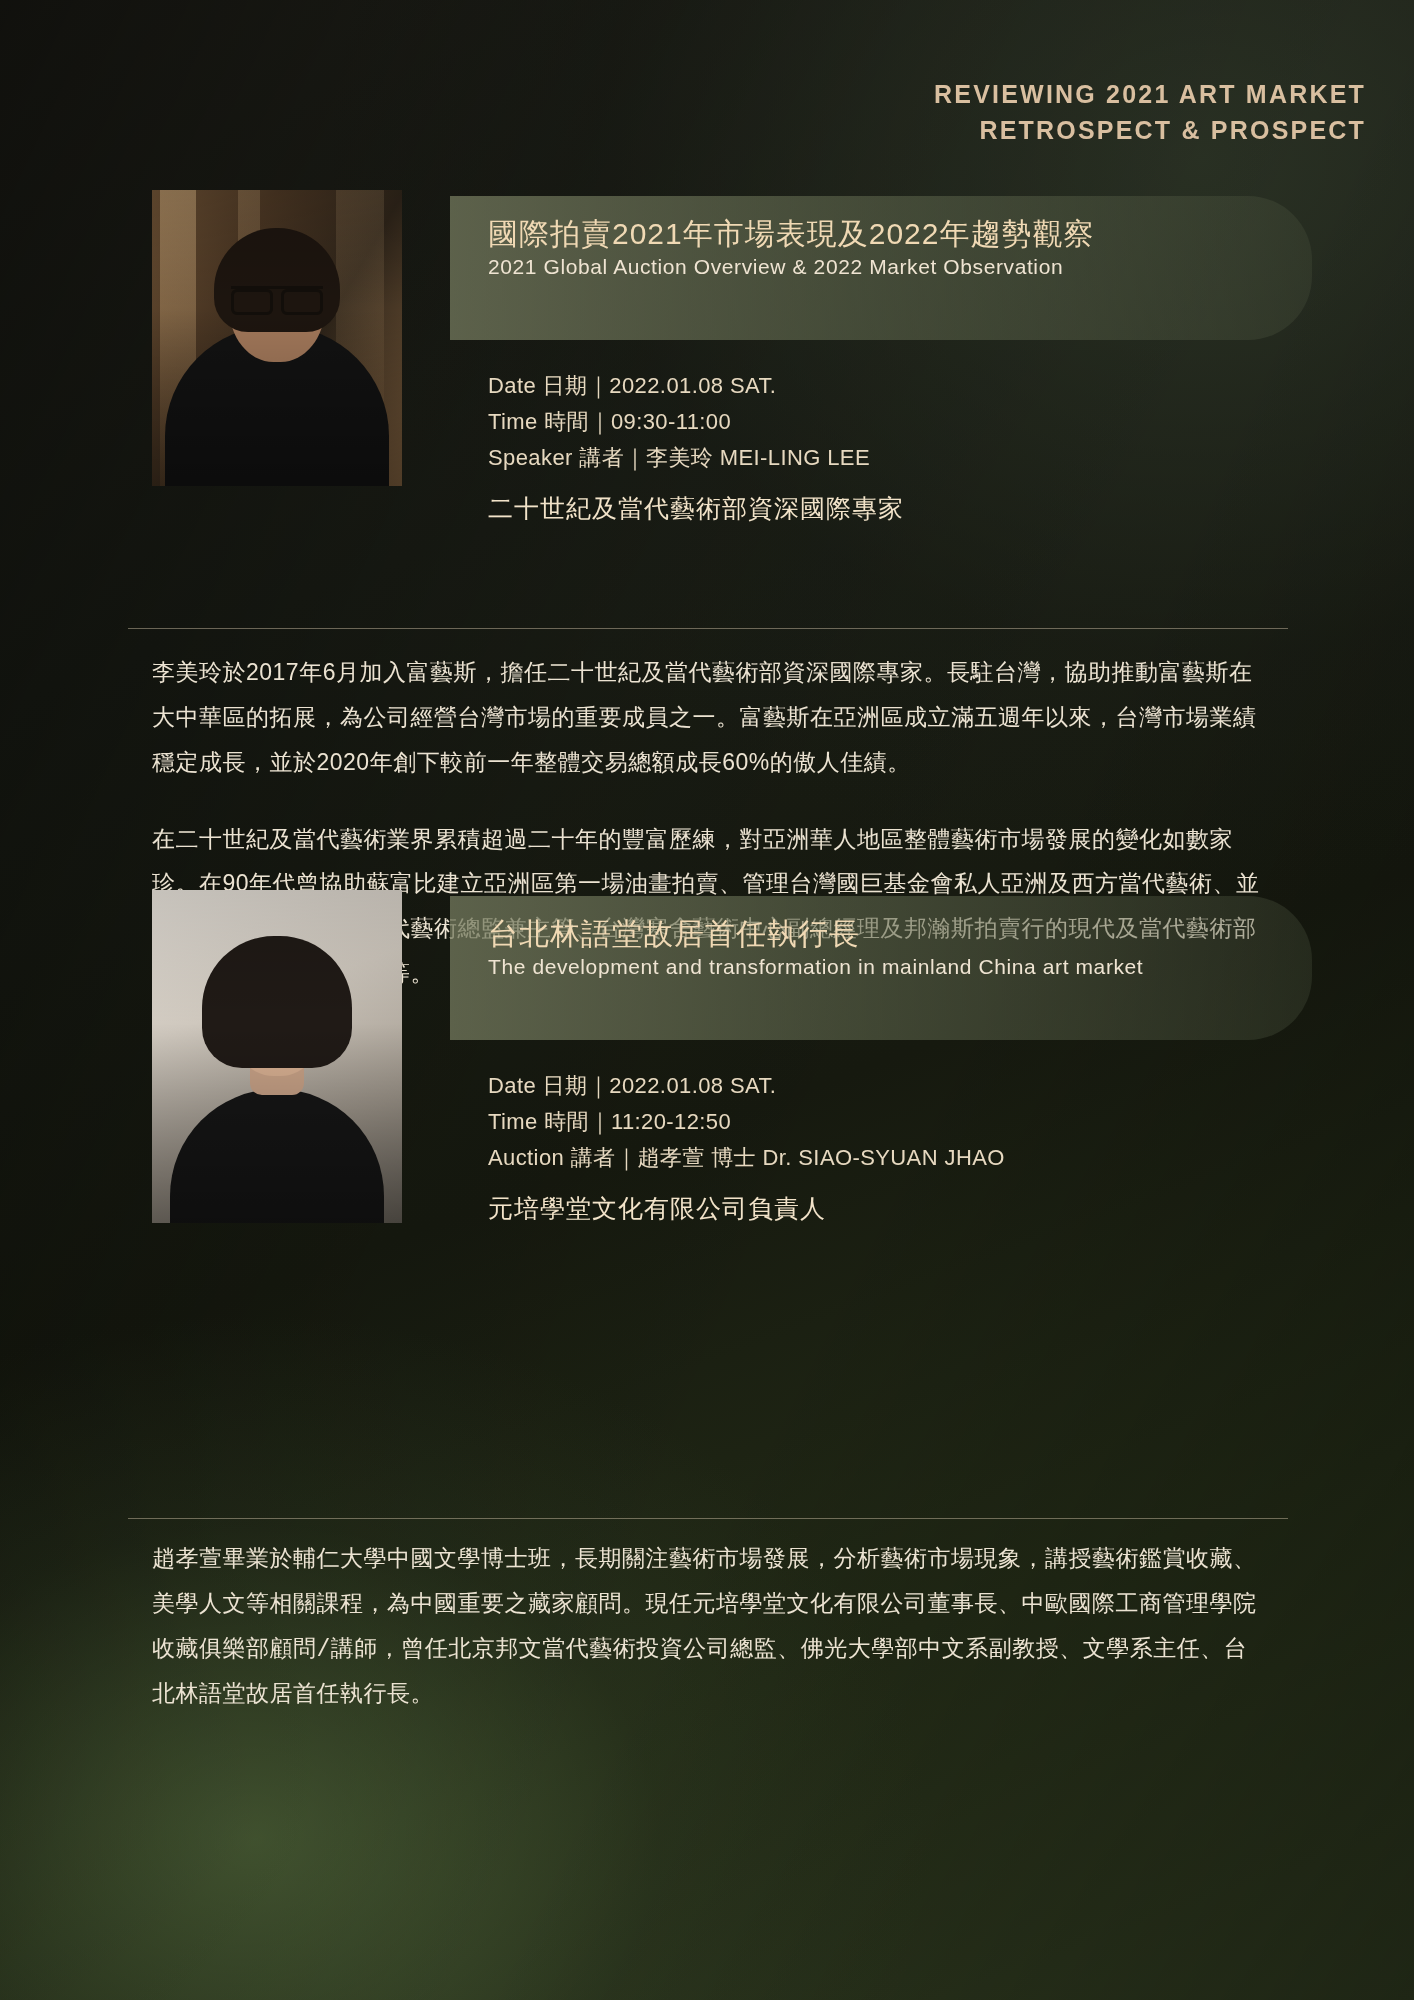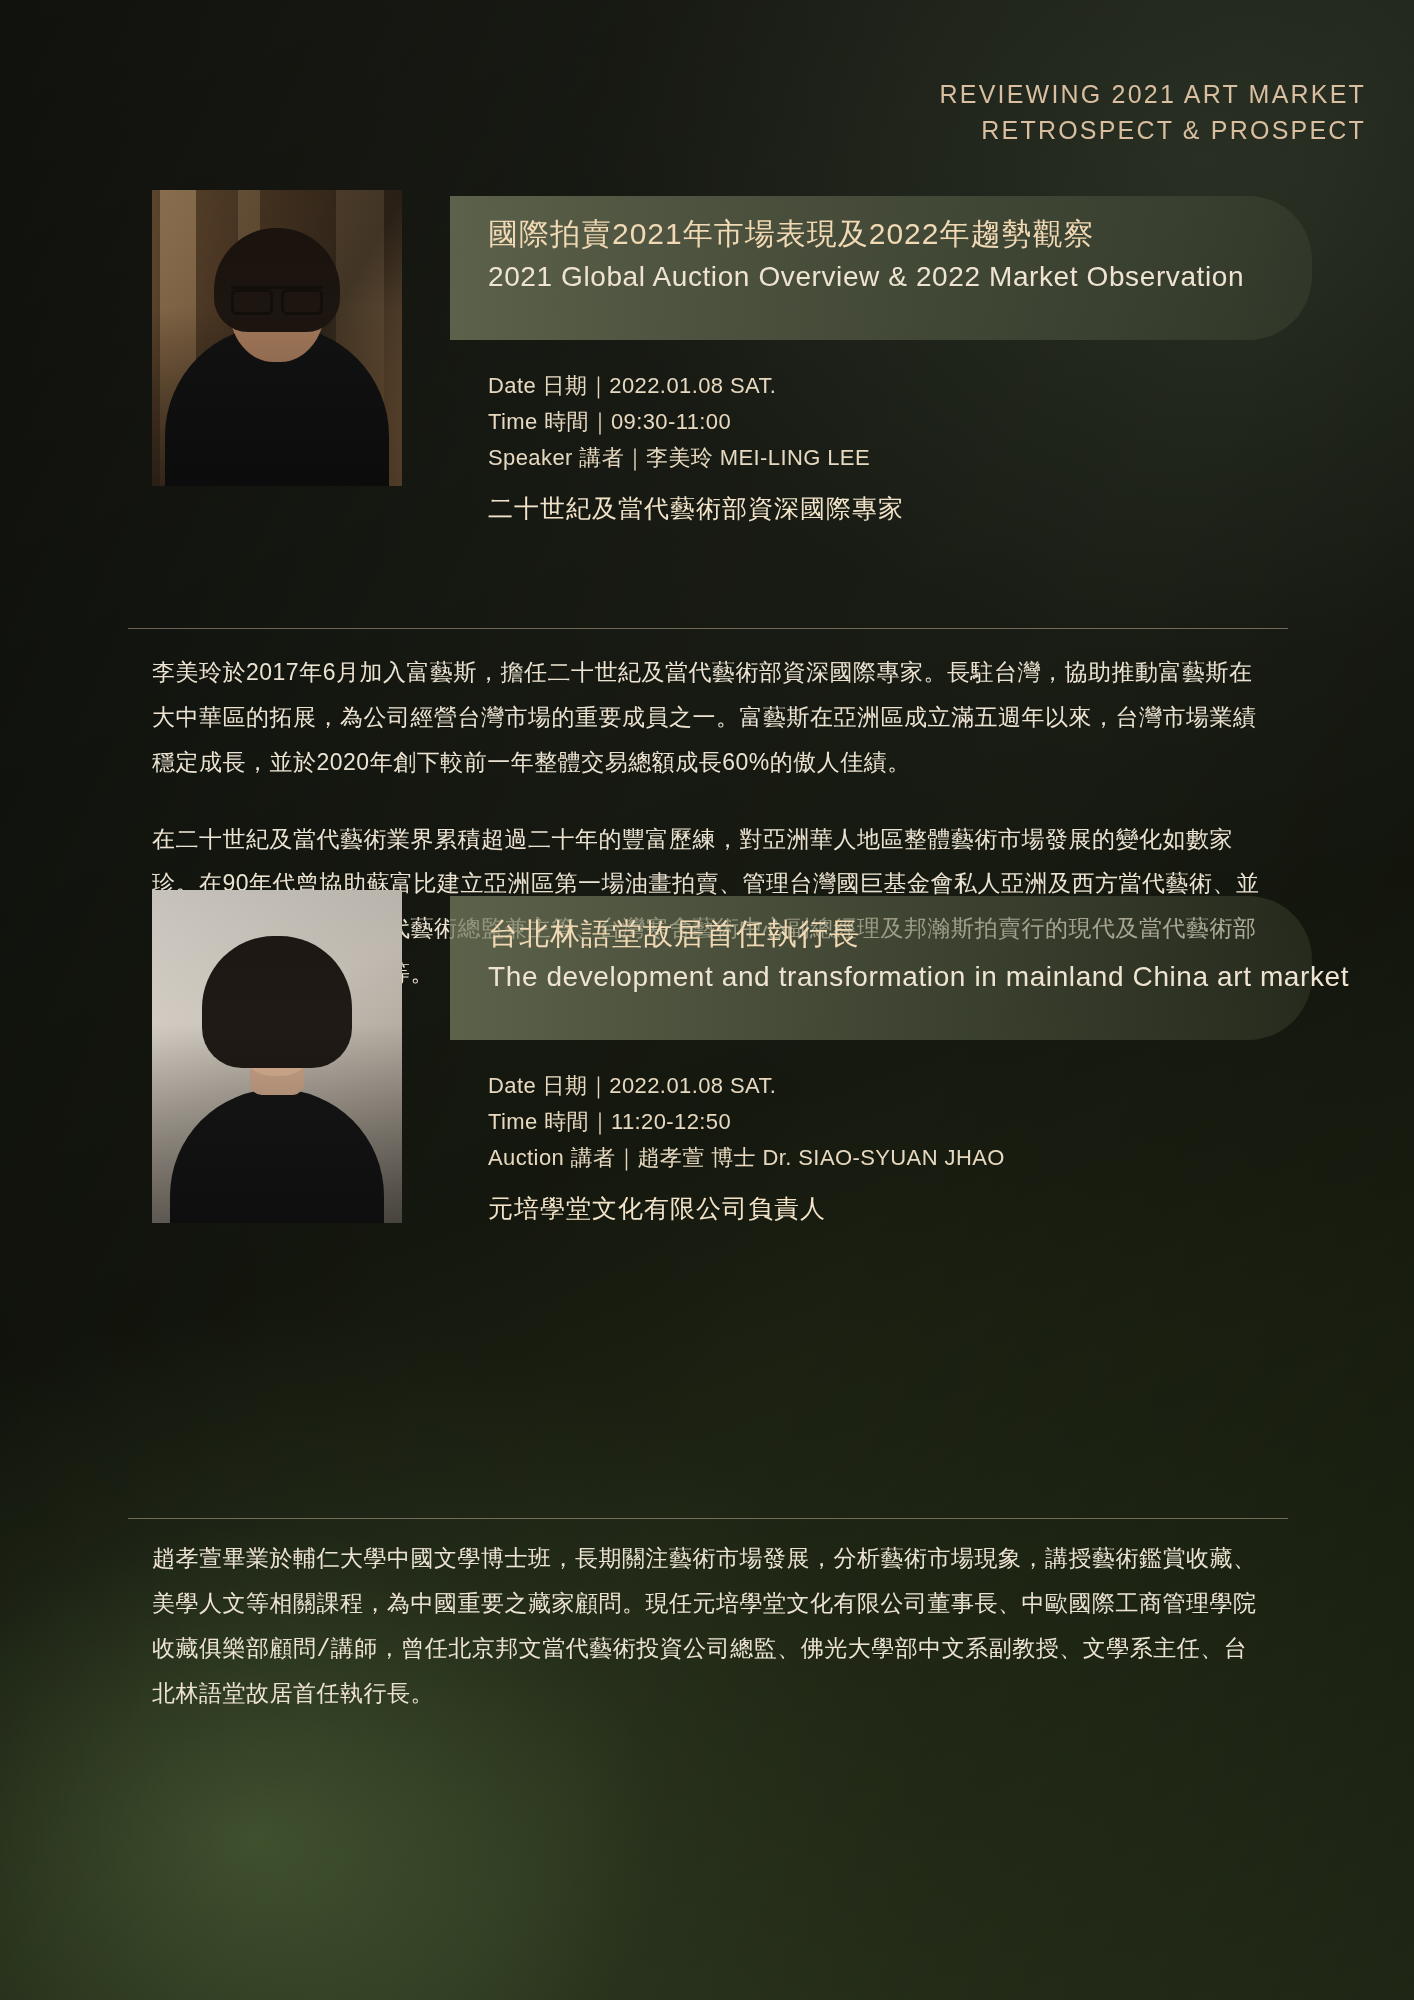--- a/index.html
+++ b/index.html
@@ -38,21 +38,21 @@
     position: absolute;
     top: 76px;
     right: 48px;
     text-align: right;
     color: #d9bfa0;
     letter-spacing: 2.2px;
     line-height: 1.45;
     font-size: 25px;
     z-index: 4;
   }
-  .header div { white-space: nowrap; }
+  .header div { white-space: nowrap; font-weight: bold; }
 
   
   .session {
     position: absolute;
     left: 0;
     width: 1414px;
     z-index: 3;
   }
   .session-1 { top: 190px; }
   .session-2 { top: 890px; }
@@ -169,23 +169,22 @@
   }
   .title-zh {
     color: #f0d9b4;
     font-size: 30px;
     letter-spacing: 1px;
     line-height: 1.3;
     white-space: nowrap;
   }
   .title-en {
     color: #efe4d2;
-    font-size: 28px;
+    font-size: 21px;
     letter-spacing: 0.6px;
-    margin-top: 6px;
     line-height: 1.3;
     white-space: nowrap;
   }
 
   .meta {
     position: absolute;
     left: 488px;
     top: 178px;
     color: #e7d9c0;
     font-size: 22px;

